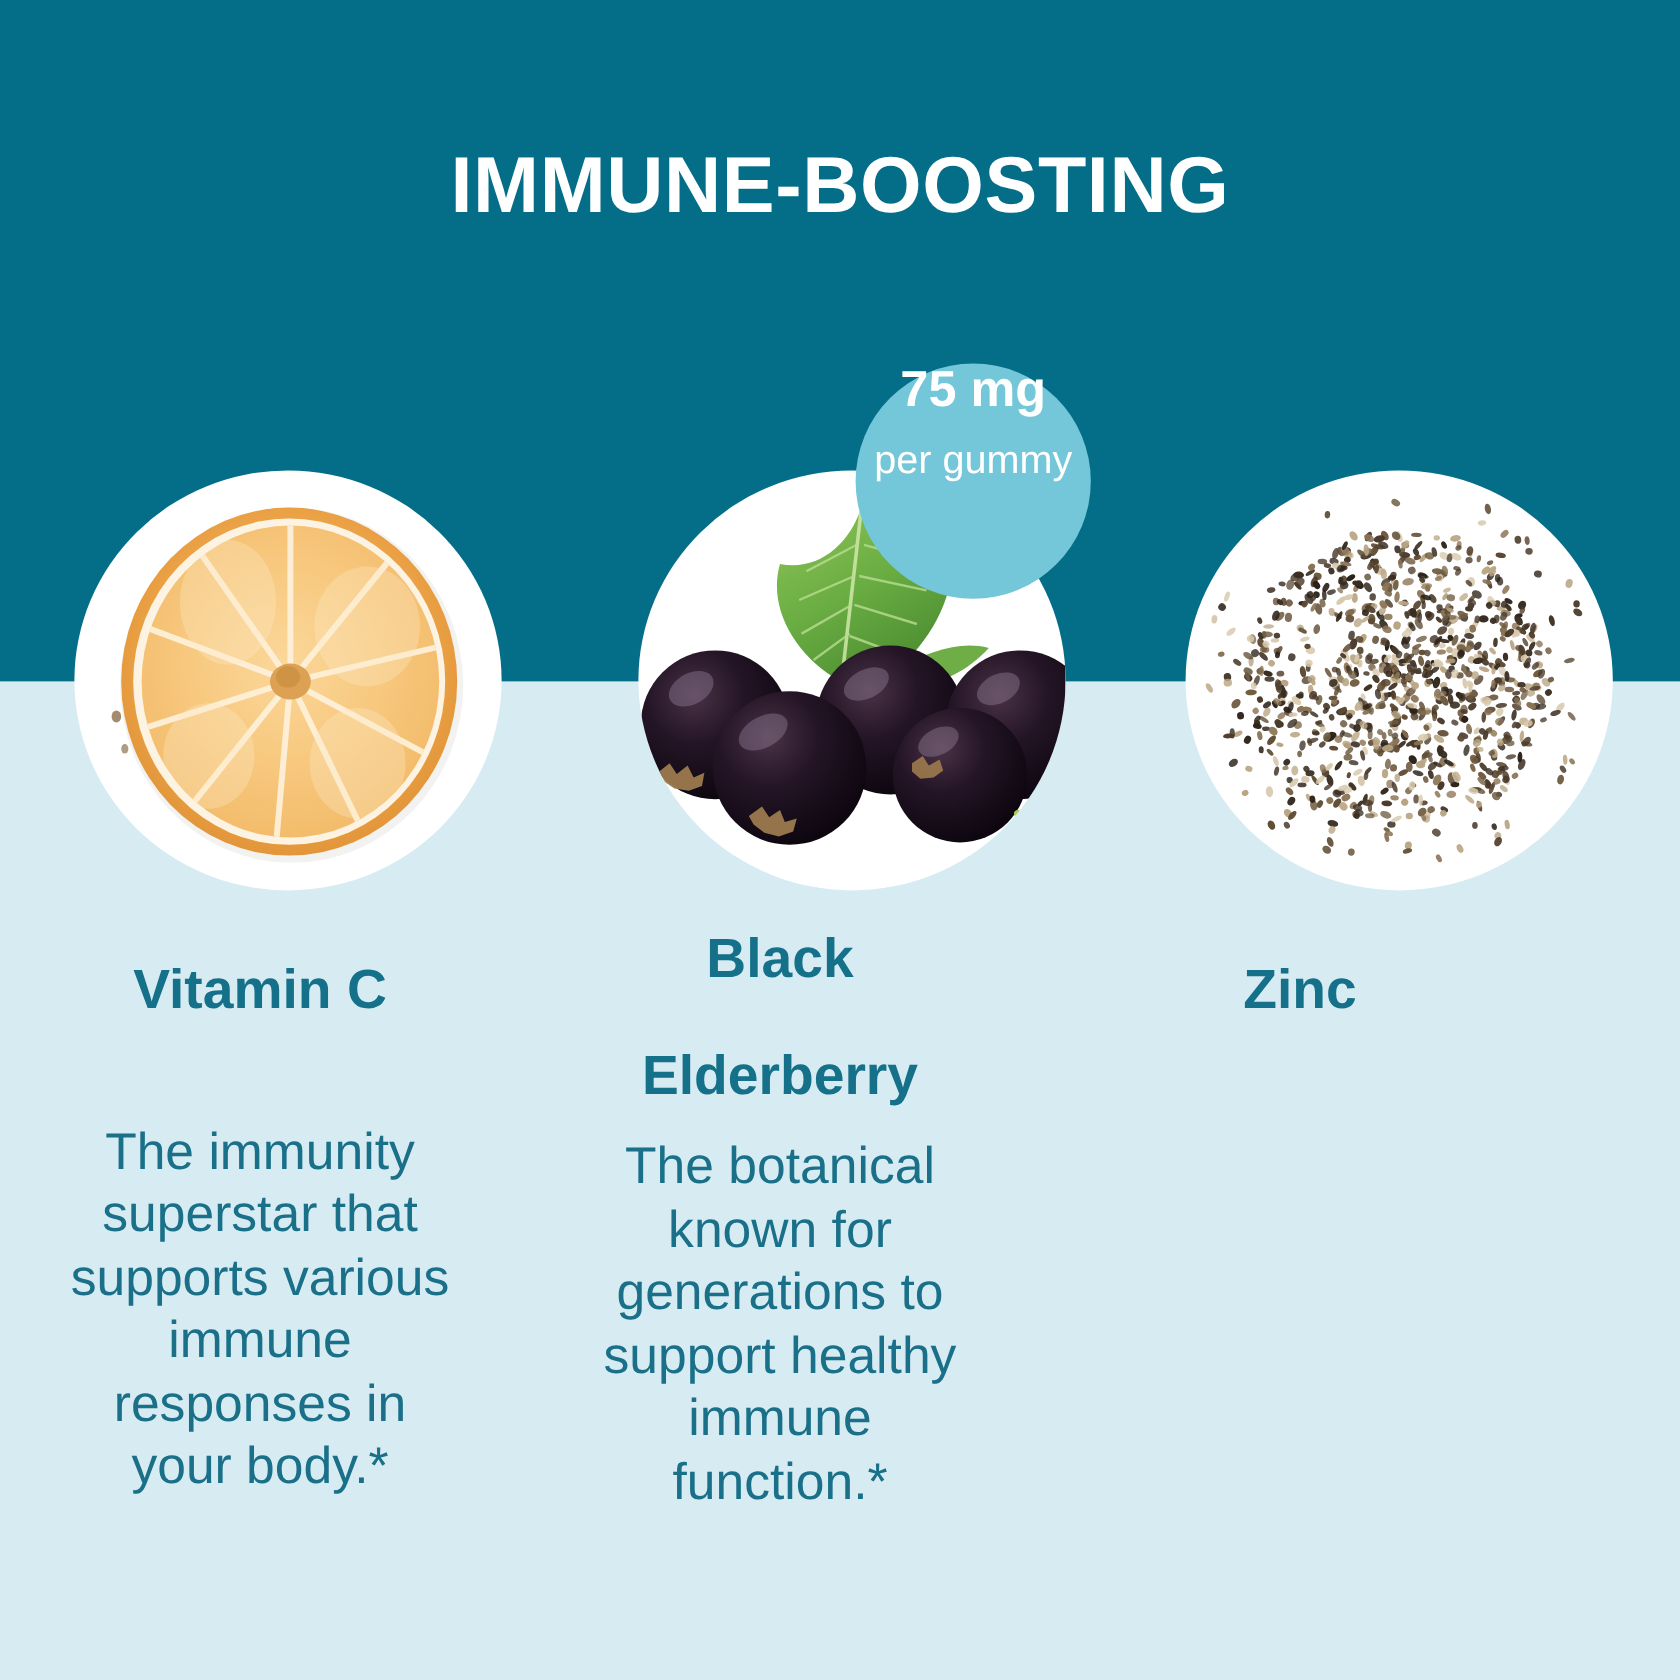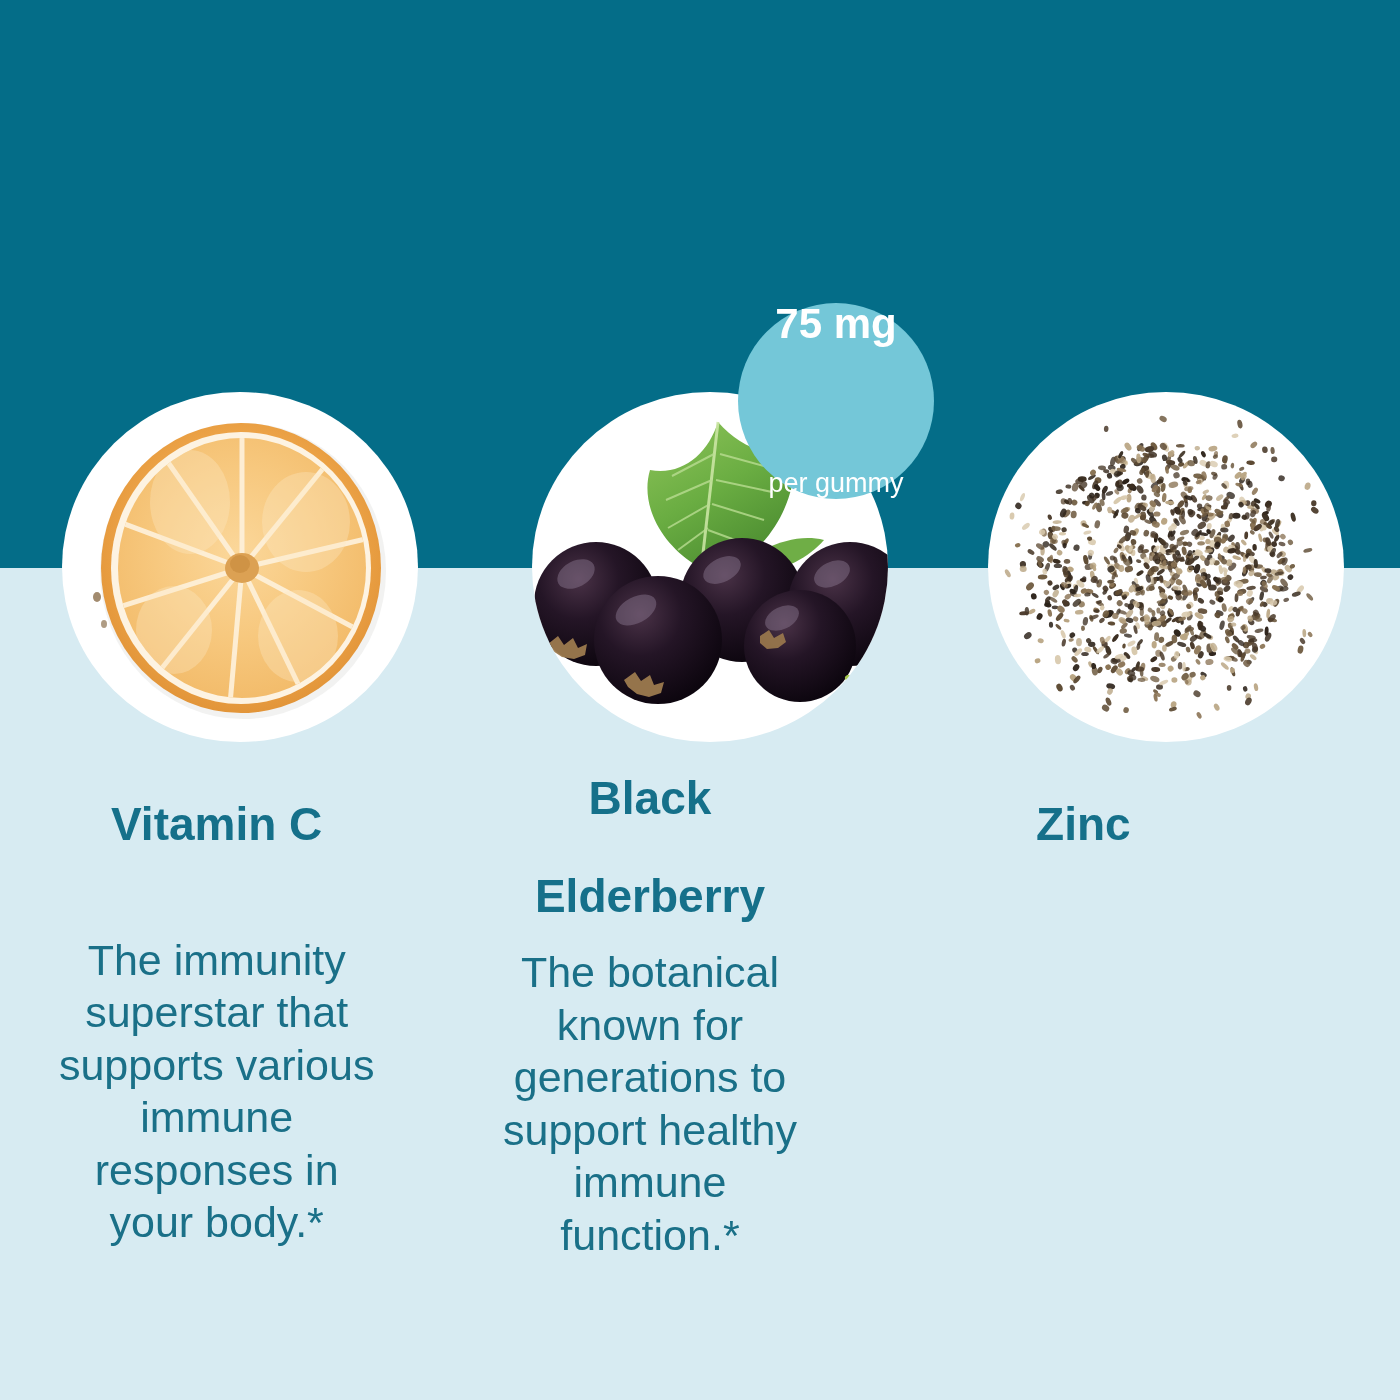--- a/index.html
+++ b/index.html
@@ -35,27 +35,27 @@
     position:absolute;border-radius:50%;background:#ffffff;overflow:hidden;
   }
   #circle-1{left:62px;top:392px;width:356px;height:350px;}
   #circle-2{left:532px;top:392px;width:356px;height:350px;}
   #circle-3{left:988px;top:392px;width:356px;height:350px;}
 
   .art{position:absolute;left:0;top:0;width:100%;height:100%;}
 
   
   .badge{
-    position:absolute;left:738px;top:303px;width:196px;height:196px;
+    position:absolute;left:713px;top:303px;width:196px;height:196px;
     border-radius:50%;background:#74c7d8;
-    display:flex;flex-direction:column;align-items:center;justify-content:space-between;
+    display:flex;flex-direction:column;align-items:center;justify-content:flex-start;
     color:#ffffff;z-index:6;
   }
   .badge-amount{font-size:42px;font-weight:bold;line-height:1;letter-spacing:0px;}
-  .badge-sub{font-size:27px;font-weight:normal;line-height:1.1;margin-top:6px;}
+  .badge-sub{font-size:33px;font-weight:normal;line-height:1.1;margin-top:20px;}
 
   
   .columns{
     position:absolute;left:0;top:800px;width:1300px;
     display:flex;
   }
   .col{width:466px;box-sizing:border-box;padding:0 22px;text-align:center;}
   .col-title{
     color:#15708a;font-size:46px;font-weight:bold;line-height:1.06;
     margin:0;min-height:108px;display:flex;align-items:flex-start;
@@ -73,20 +73,21 @@
 </style>
 </head>
 <body>
 
 <div class="page">
 
   <div class="band-top"></div>
   <div class="band-bottom"></div>
 
   <div class="headline">
+    <span>IMMUNE-BOOSTING</span>
   </div>
 
   <div class="circle" id="circle-1">
     <svg class="art" viewBox="0 0 356 350">
       <defs>
         <radialGradient id="rindG" cx="50%" cy="45%" r="58%">
           <stop offset="0%" stop-color="#f3ad55"></stop>
           <stop offset="70%" stop-color="#eda448"></stop>
           <stop offset="100%" stop-color="#e09236"></stop>
         </radialGradient>

